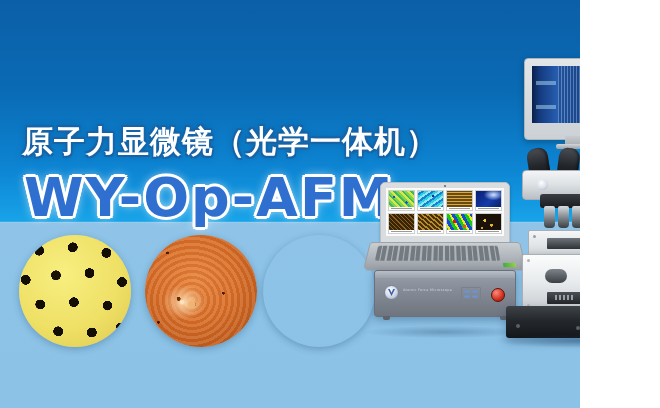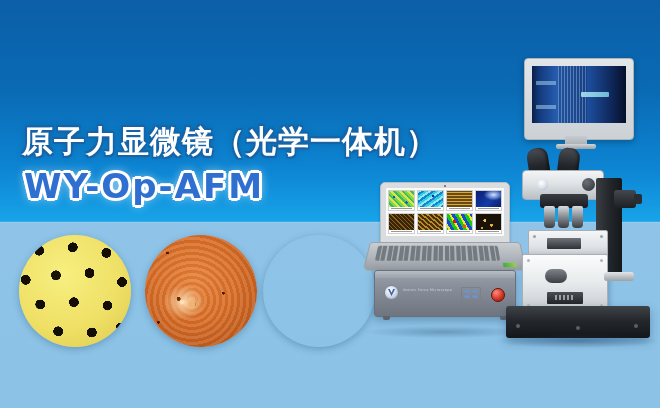--- a/index.html
+++ b/index.html
@@ -1,21 +1,21 @@
 <!DOCTYPE html>
 <html><head>
 <meta charset="utf-8">
 <style>
   html,body{margin:0;padding:0;}
   body{
     width:660px;height:408px;overflow:hidden;
     font-family:"DejaVu Sans","Liberation Sans",sans-serif;
   }
   #banner{
-    position:relative;width:660px;height:408px;overflow:hidden;
+    position:relative;width:580px;height:408px;overflow:hidden;
     background:linear-gradient(180deg,#0b5fa8 0%,#0a6ab4 22%,#0d86d4 42%,#18a3e8 54%,#22b0ef 60%);
   }
   
   .lower-band{
     position:absolute;left:0;top:222px;width:660px;height:186px;
     background:linear-gradient(180deg,#8fc4e8 0%,#8dc3e7 45%,#8cc2e6 100%);
   }
   .band-seam{
     position:absolute;left:0;top:221px;width:660px;height:2px;
     background:rgba(255,255,255,.10);
@@ -26,21 +26,21 @@
     position:absolute;left:22px;top:121px;
     font-size:31px;font-weight:700;letter-spacing:1px;
     color:#ffffff;white-space:nowrap;
     text-shadow:
       -1.6px -1.6px 0 #1763a6, 1.6px -1.6px 0 #1763a6,
       -1.6px  1.6px 0 #1763a6, 1.6px  1.6px 0 #1763a6,
        0 0 7px rgba(10,60,110,.55);
   }
   .title-model{
     position:absolute;left:24px;top:166px;
-    font-size:34px;font-weight:700;letter-spacing:2px;
+    font-size:54px;font-weight:700;letter-spacing:2px;
     color:#2f6fd0;white-space:nowrap;
     text-shadow:
       -2.4px -2.4px 0 #ffffff, 2.4px -2.4px 0 #ffffff,
       -2.4px  2.4px 0 #ffffff, 2.4px  2.4px 0 #ffffff,
       -3px 0 0 #ffffff, 3px 0 0 #ffffff,
        0 -3px 0 #ffffff, 0 3px 0 #ffffff,
        0 0 11px rgba(255,255,255,.95);
   }
 
   

